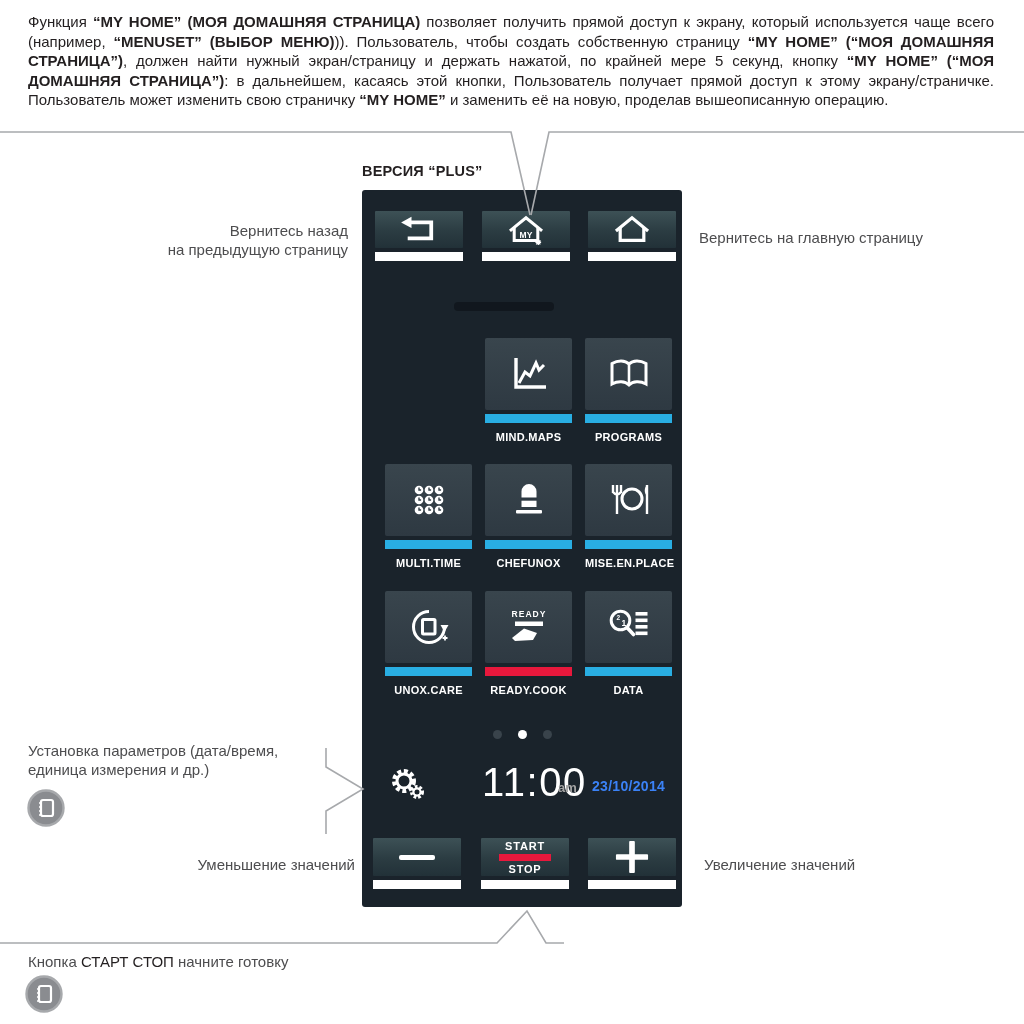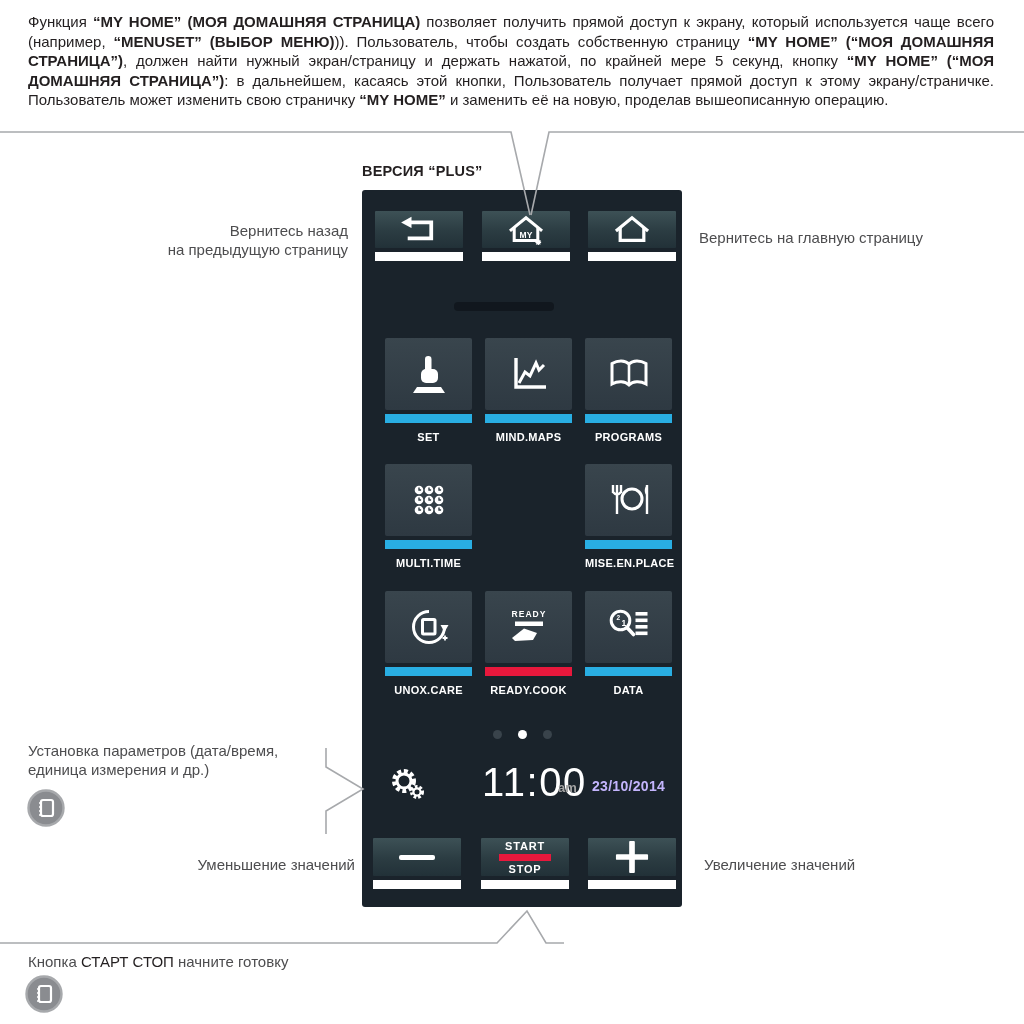--- a/index.html
+++ b/index.html
@@ -28,21 +28,21 @@
   .bar{height:9px;margin-top:4px;background:#29aee3;}
   .tile-label{margin-top:8px;text-align:center;font-size:11px;font-weight:bold;color:#fff;letter-spacing:.3px;white-space:nowrap;}
 
   .dots{position:absolute;left:0;top:540px;width:100%;display:flex;justify-content:center;gap:16px;}
   .dot{width:9px;height:9px;border-radius:50%;background:#39434b;cursor:pointer;}
   .dot.active{background:#ffffff;}
 
   .gearbtn{position:absolute;left:26px;top:576px;width:40px;height:36px;cursor:pointer;}
   .time{position:absolute;left:120px;top:570px;font-size:40px;color:#fff;letter-spacing:1.5px;}
   .meridiem{position:absolute;left:196px;top:590px;font-size:13px;font-weight:bold;color:#a3a3a3;}
-  .date{position:absolute;left:230px;top:588px;font-size:14px;font-weight:bold;color:#c4b5fd;letter-spacing:.3px;}
+  .date{position:absolute;left:230px;top:588px;font-size:14px;font-weight:bold;color:#3b82f6;letter-spacing:.3px;}
 
   .startstack{display:flex;flex-direction:column;align-items:center;gap:2px;}
   .ss-label{font-size:11px;font-weight:bold;color:#fff;letter-spacing:.8px;}
   .redbar{width:52px;height:7px;background:#e8183c;}
 
   
   .ann{position:absolute;color:#4d4d4f;font-size:15px;line-height:18.5px;z-index:2;}
   .ann .b{font-weight:normal;color:#231f20;}
   .ra{text-align:right;}
   .badge{position:absolute;z-index:2;}
@@ -96,31 +96,20 @@
         <svg width="50" height="34" viewBox="0 0 48 36">
           <path d="M7 19 L24 5 L41 19" fill="none" stroke="#fff" stroke-width="3.4"></path>
           <path d="M11.5 16 V29 H36.5 V16" fill="none" stroke="#fff" stroke-width="3.4"></path>
         </svg>
       </div>
       <div class="keyunder"></div>
     </div>
 
     <div class="ghost"></div>
 
-    <div class="cell" style="left:23px;top:148px;">
-      <div class="tile">
-        <svg width="48" height="44" viewBox="0 0 48 44">
-          <rect x="20" y="4" width="6.5" height="17" rx="3.2" fill="#fff"></rect>
-          <rect x="16" y="17" width="17" height="14" rx="5" fill="#fff"></rect>
-          <path d="M12 35 h24 l4 6 H8 Z" fill="#fff"></path>
-        </svg>
-      </div>
-      <div class="bar" style="background: rgb(41, 174, 227);"></div>
-      <div class="tile-label">SET</div>
-    </div>
 
     <div class="cell" style="left:123px;top:148px;">
       <div class="tile">
         <svg width="48" height="44" viewBox="0 0 48 44">
           <path d="M11 6 V35 H41" fill="none" stroke="#fff" stroke-width="3.4"></path>
           <polyline points="14,31 20,20 25,24 31,11 34,18 39,13" fill="none" stroke="#fff" stroke-width="3"></polyline>
         </svg>
       </div>
       <div class="bar" style="background: rgb(41, 174, 227);"></div>
       <div class="tile-label">MIND.MAPS</div>
@@ -161,20 +150,31 @@
       <div class="tile">
         <svg width="48" height="44" viewBox="0 0 48 44">
           <path d="M24 12 C20 8 13 8 7 11.5 V32 C13 28.8 20 29 24 33 C28 29 35 28.8 41 32 V11.5 C35 8 28 8 24 12 Z" fill="none" stroke="#fff" stroke-width="3"></path>
           <path d="M24 12 V33" fill="none" stroke="#fff" stroke-width="2.6"></path>
         </svg>
       </div>
       <div class="bar" style="background: rgb(41, 174, 227);"></div>
       <div class="tile-label">PROGRAMS</div>
     </div>
 
+    <div class="cell" style="left:123px;top:274px;">
+      <div class="tile">
+        <svg width="48" height="44" viewBox="0 0 48 44">
+          <path d="M16.5 29 V13.5 a7.5 7.5 0 0 1 15 0 V29 Z" fill="#fff"></path>
+          <rect x="15.8" y="19.5" width="16.4" height="3.2" fill="#2e3942"></rect>
+          <rect x="11" y="32" width="26" height="3.6" rx="1" fill="#fff"></rect>
+        </svg>
+      </div>
+      <div class="bar" style="background: rgb(41, 174, 227);"></div>
+      <div class="tile-label">CHEFUNOX</div>
+    </div>
 
     <div class="cell" style="left:223px;top:274px;">
       <div class="tile">
         <svg width="48" height="44" viewBox="0 0 48 44">
           <g fill="none" stroke="#fff" stroke-width="2.4">
             <path d="M8 7 V15 M12 7 V17 M16 7 V15 M8 14 Q12 19 16 14 M12 17 V36"></path>
           </g>
           <circle cx="27" cy="21" r="10" fill="none" stroke="#fff" stroke-width="3"></circle>
           <path d="M42 7 C39 10 39 15 42 18 Z" fill="#fff"></path>
           <path d="M42 7 V36" fill="none" stroke="#fff" stroke-width="2.4"></path>

